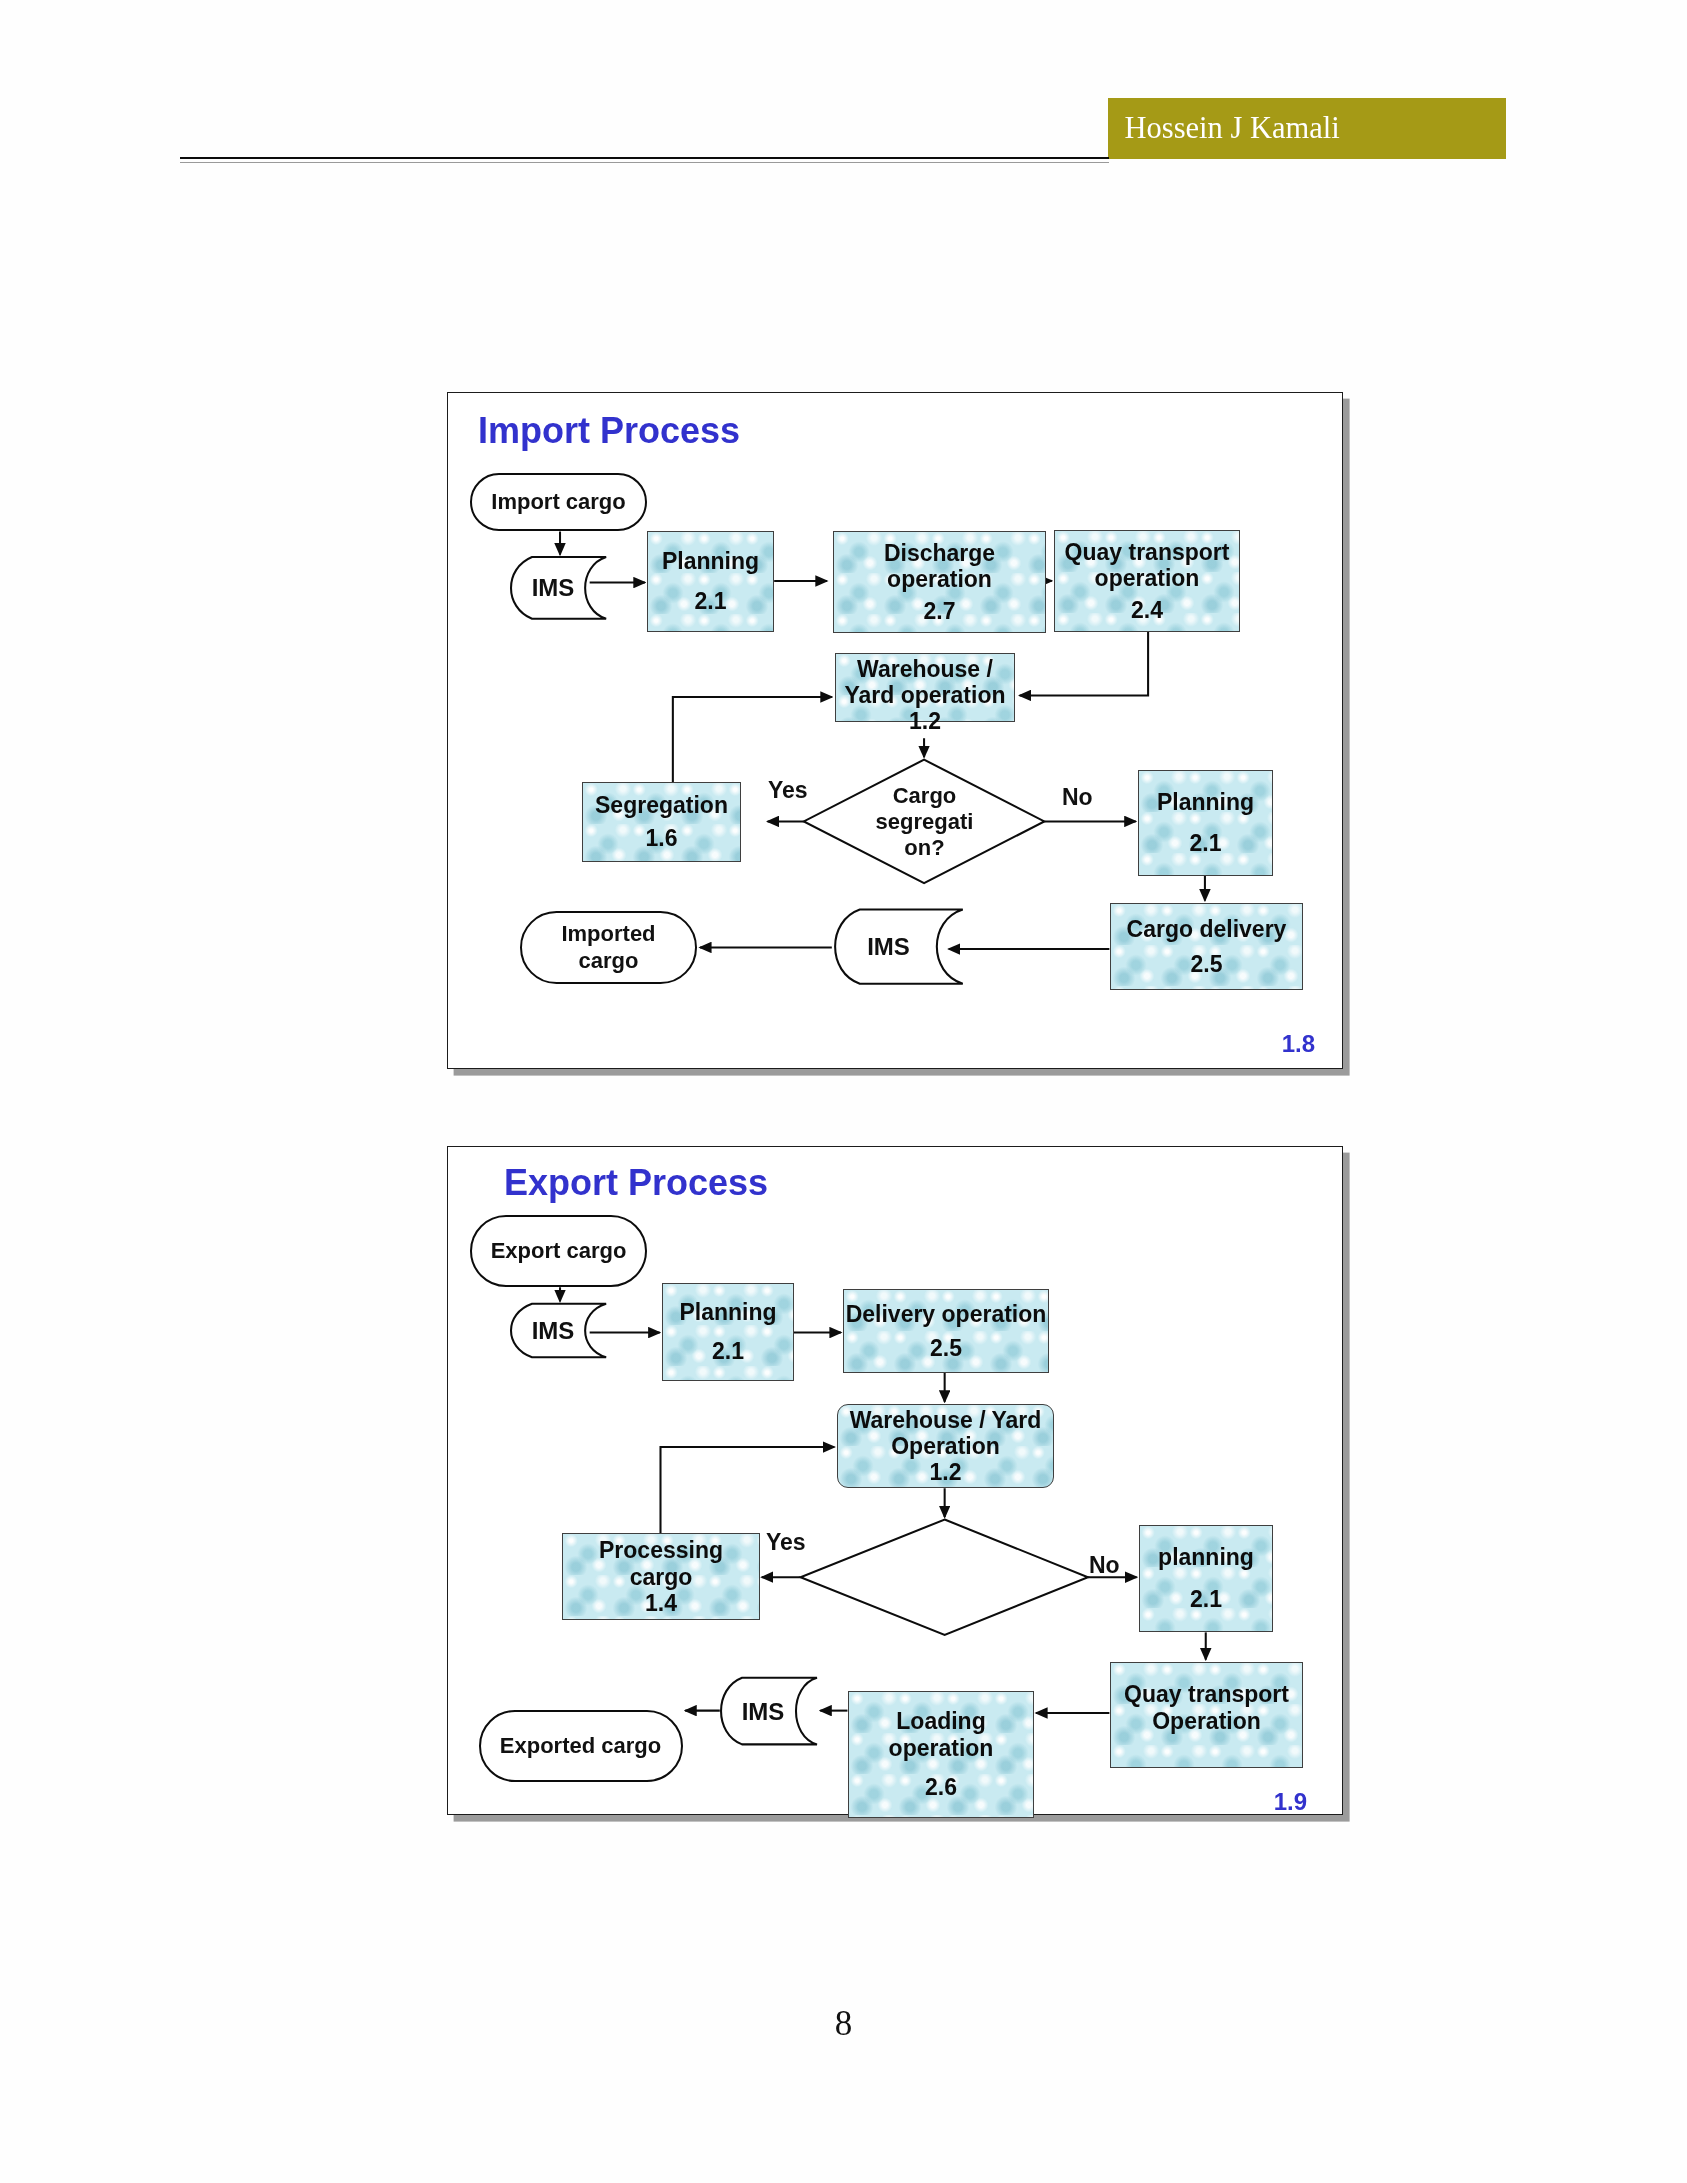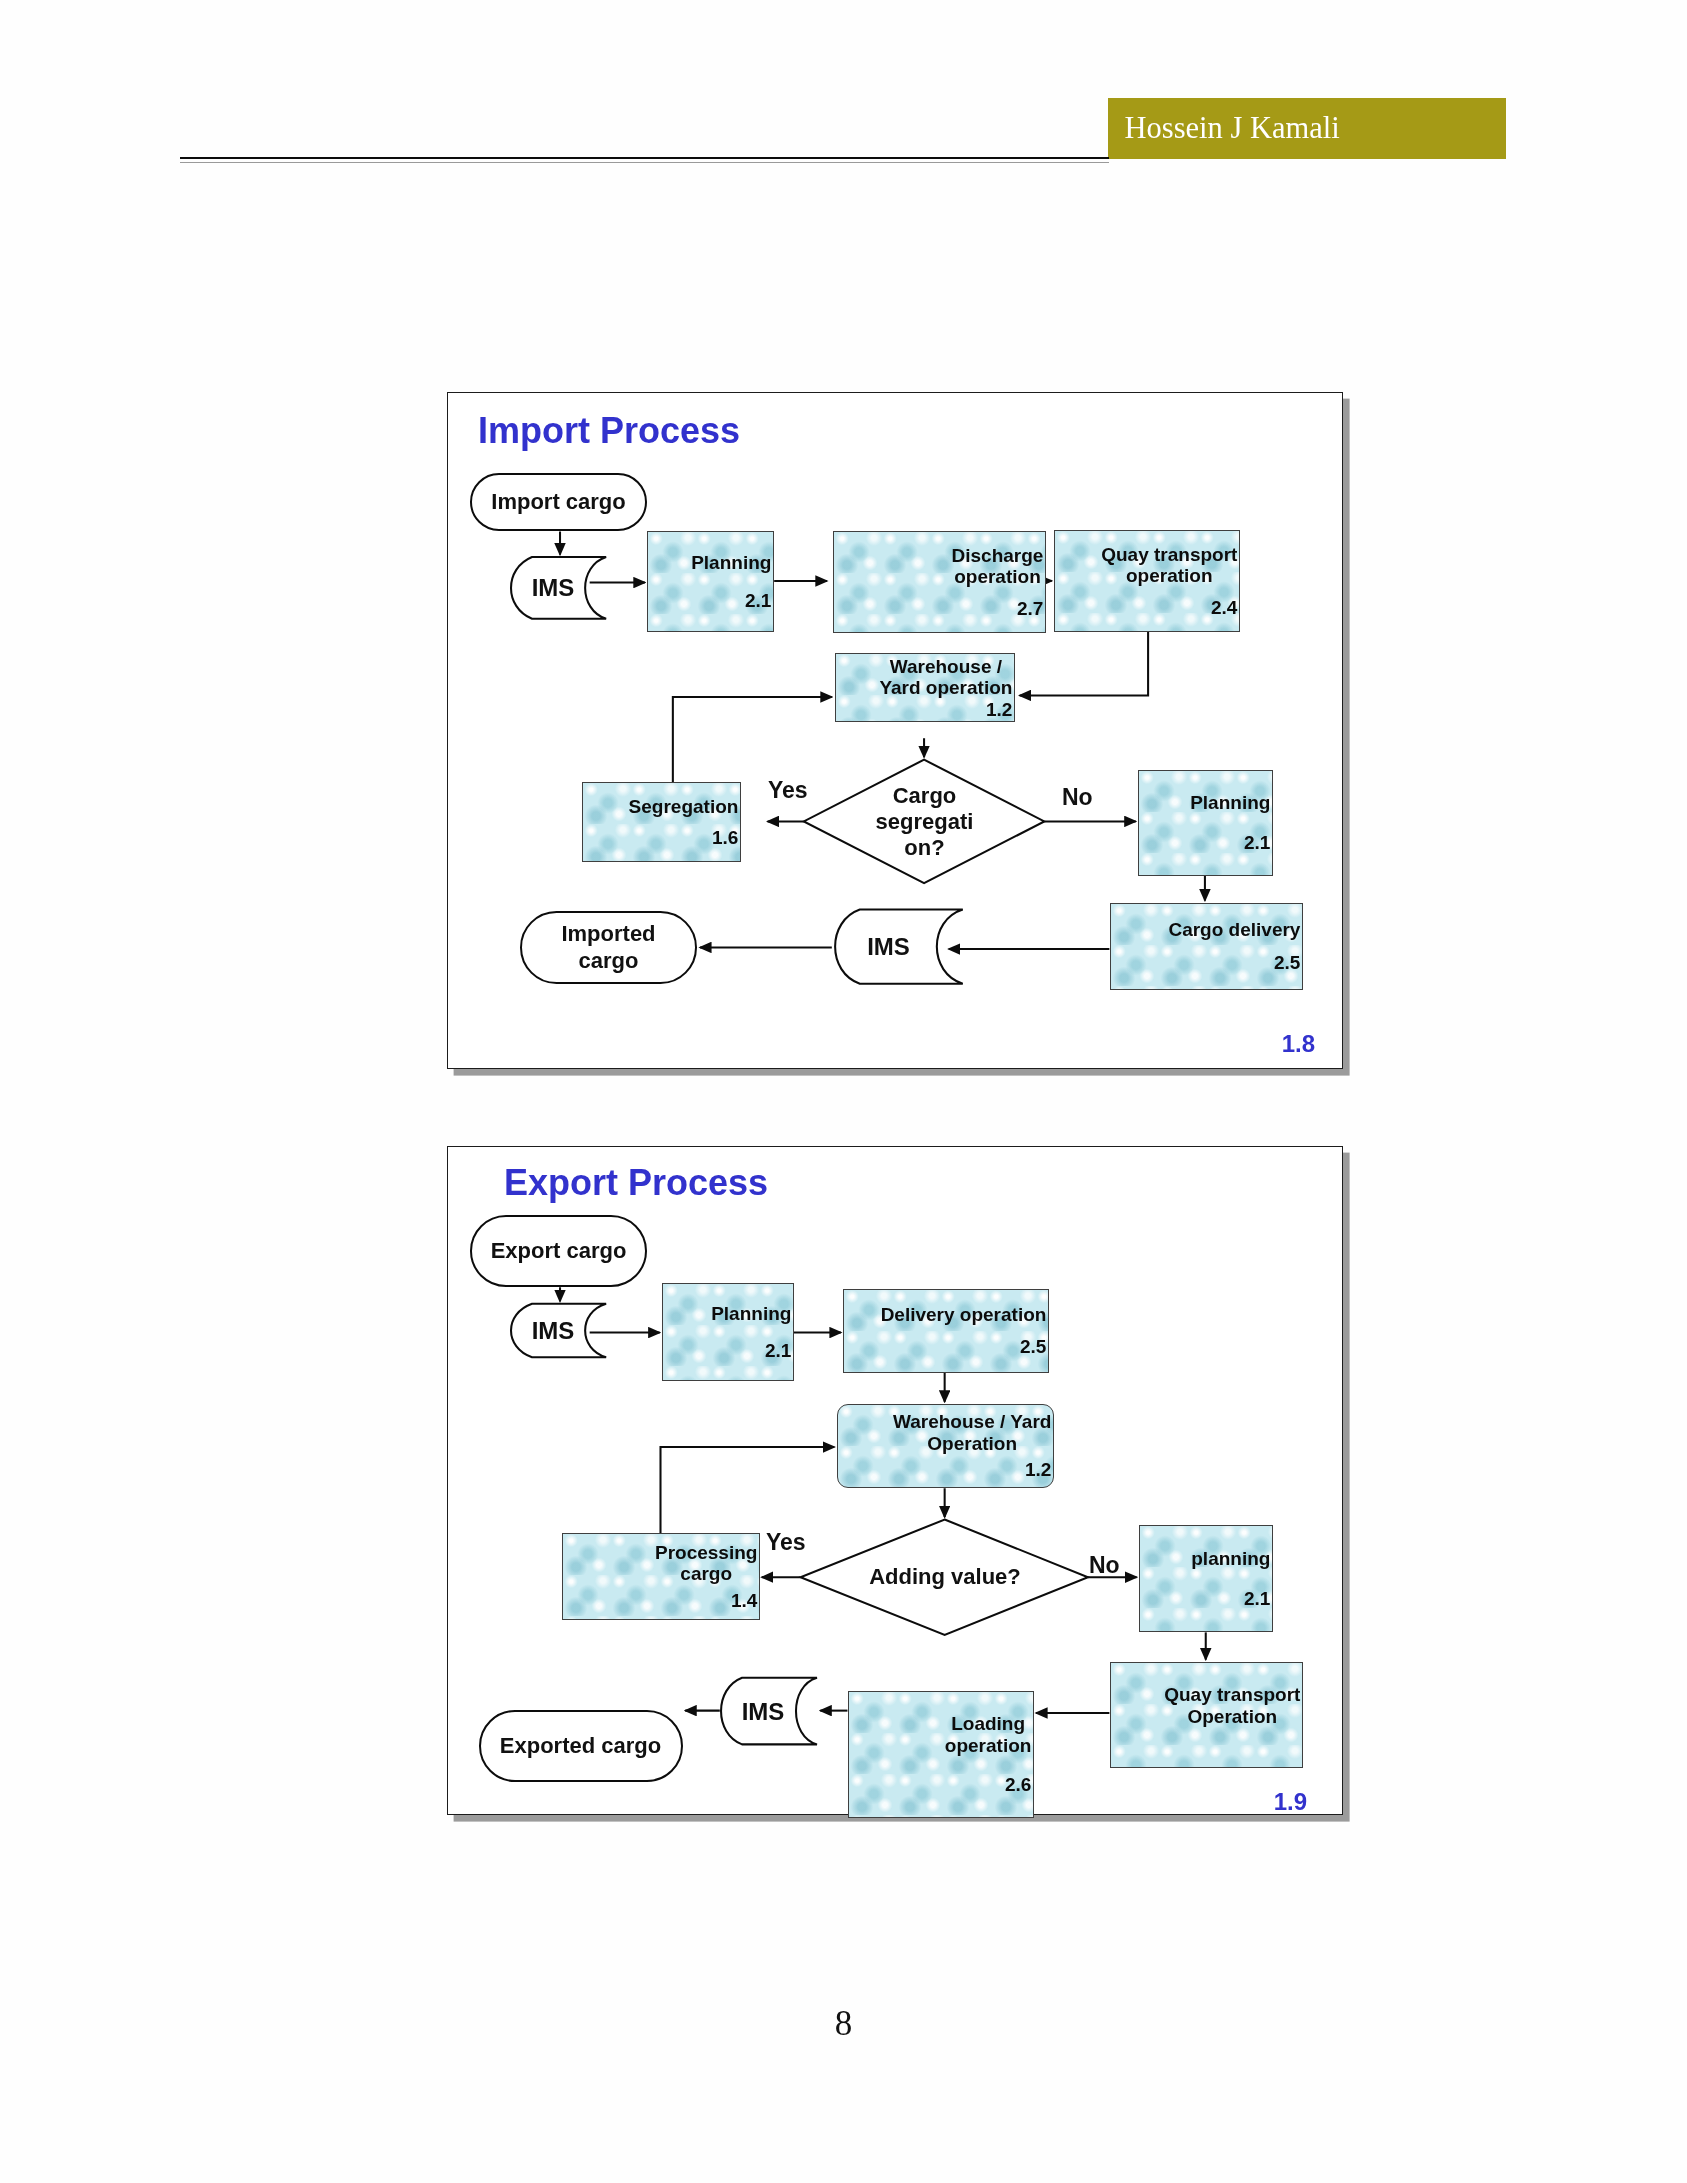--- a/index.html
+++ b/index.html
@@ -17,22 +17,22 @@
             border-top:2.5px solid #0c0c0c;border-bottom:0.8px solid #9a9a9a;}
 
   
   .panel{position:absolute;left:447px;width:896px;background:#ffffff;border:1.6px solid #1c1c1c;
          box-shadow:6.6px 6.6px 0 0 #9b9b9b;box-sizing:border-box;}
   .ptitle{position:absolute;font-weight:bold;font-size:36px;color:#3232cd;white-space:nowrap;text-align:right;}
 
   .wires{position:absolute;left:0;top:0;}
 
   
-  .pbox{position:absolute;display:flex;flex-direction:column;align-items:flex-end;justify-content:space-evenly;
-        box-sizing:border-box;text-align:center;font-weight:bold;font-size:19px;line-height:1.15;
+  .pbox{position:absolute;display:flex;flex-direction:column;align-items:center;justify-content:space-evenly;
+        box-sizing:border-box;text-align:center;font-weight:bold;font-size:23px;line-height:1.15;
         border:1.6px solid #3f3f3f;color:#0c0c0c;padding:3.3px 1.6px;
         background-color:#c9eaf1;
         background-image:
           radial-gradient(circle at 8.2px 6.6px,  rgba(255,255,255,.95) 1.6px, rgba(255,255,255,0) 6.6px),
           radial-gradient(circle at 25px 20px, rgba(126,193,208,.55) 4.1px, rgba(126,193,208,0) 10.7px),
           radial-gradient(circle at 40px 5.8px,  rgba(255,255,255,.75) 2.5px, rgba(185,228,238,0) 8.2px),
           radial-gradient(circle at 13px 33px, rgba(108,180,198,.5)  4.1px, rgba(108,180,198,0) 11.5px),
           radial-gradient(circle at 36px 31px, rgba(255,255,255,.85) 2.5px, rgba(255,255,255,0) 7.4px);
         background-size:48px 41px;}
   .pbox .lbl{white-space:pre-line;}
@@ -177,21 +177,20 @@
       <div>2.5</div>
     </div>
     <div class="pbox" style="left:389px;top:257px;width:217px;height:84px;padding:1.6px;border-radius:11px;">
       <div class="lbl">Warehouse / Yard
 Operation</div>
       <div>1.2</div>
     </div>
 
     <div class="yn" style="left:318px;top:382px;">Yes</div>
     <div class="yn" style="left:641px;top:405px;">No</div>
-    <div class="dlabel" style="left:353px;top:372px;width:288px;height:115px;">Adding value?</div>
 
     <div class="pbox" style="left:114px;top:386px;width:198px;height:87px;">
       <div class="lbl">Processing
 cargo</div>
       <div>1.4</div>
     </div>
     <div class="pbox" style="left:691px;top:378px;width:134px;height:107px;">
       <div class="lbl">planning</div>
       <div>2.1</div>
     </div>

